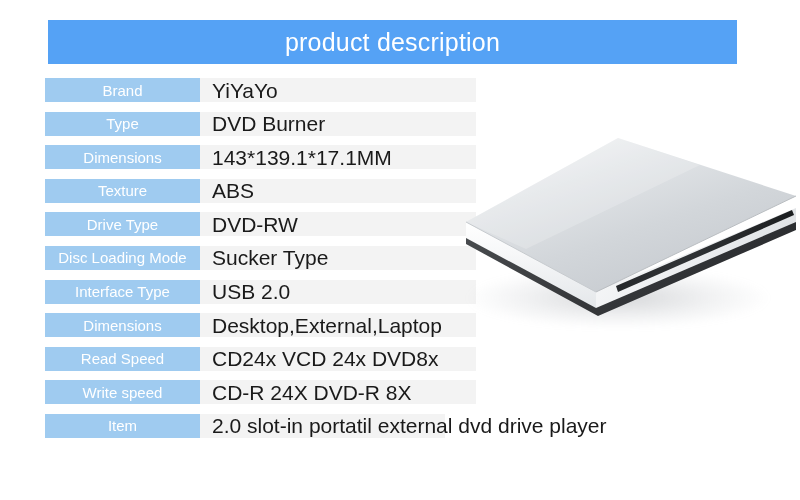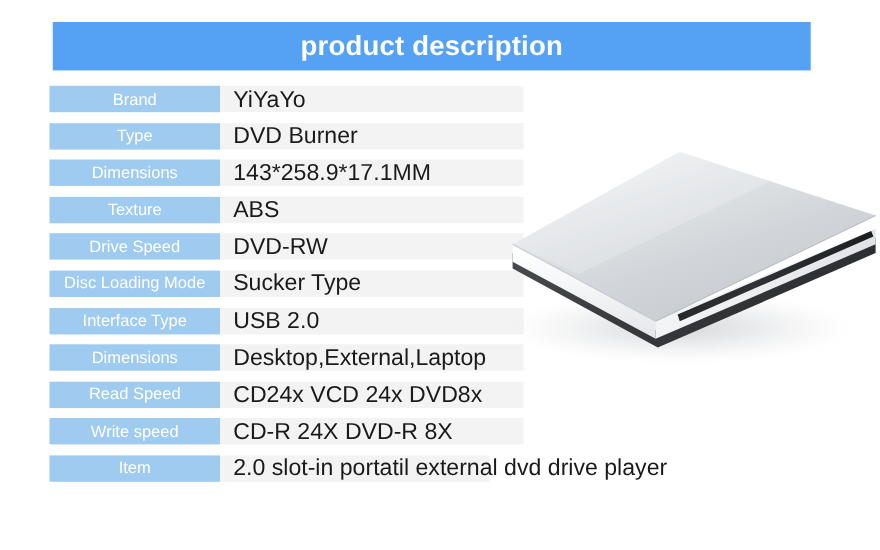--- a/index.html
+++ b/index.html
@@ -30,21 +30,21 @@
     width: 689px;
     height: 44px;
     background: #55a2f5;
     display: flex;
     align-items: center;
     justify-content: center;
   }
   .header-title {
     color: #ffffff;
     font-size: 25px;
-    font-weight: 700;
+    font-weight: 400;
     letter-spacing: 0.2px;
     line-height: 1;
     white-space: nowrap;
   }
 
   
   .spec-table {
     position: absolute;
     left: 45px;
     top: 78px;
@@ -142,30 +142,30 @@
       <div class="spec-value">YiYaYo</div>
     </div>
 
     <div class="spec-row">
       <div class="spec-label">Type</div>
       <div class="spec-value">DVD Burner</div>
     </div>
 
     <div class="spec-row">
       <div class="spec-label">Dimensions</div>
-      <div class="spec-value">143*258.9*17.1MM</div>
+      <div class="spec-value">143*139.1*17.1MM</div>
     </div>
 
     <div class="spec-row">
       <div class="spec-label">Texture</div>
       <div class="spec-value">ABS</div>
     </div>
 
     <div class="spec-row">
-      <div class="spec-label">Drive Speed</div>
+      <div class="spec-label">Drive Type</div>
       <div class="spec-value">DVD-RW</div>
     </div>
 
     <div class="spec-row">
       <div class="spec-label">Disc Loading Mode</div>
       <div class="spec-value">Sucker Type</div>
     </div>
 
     <div class="spec-row">
       <div class="spec-label">Interface Type</div>

